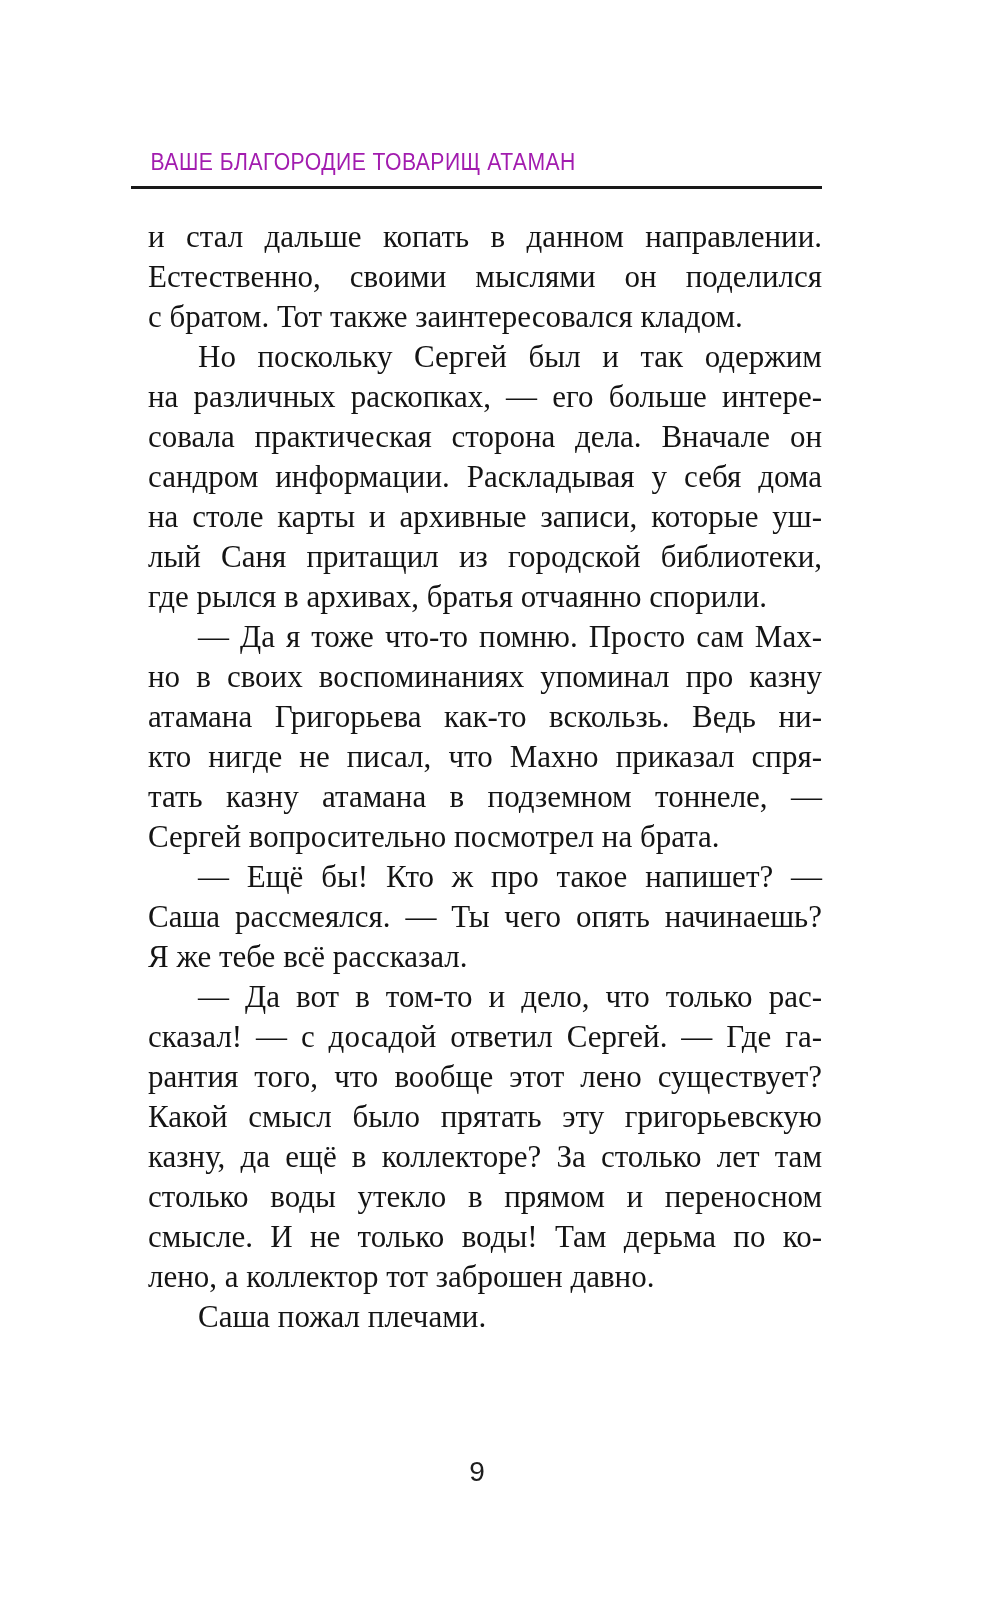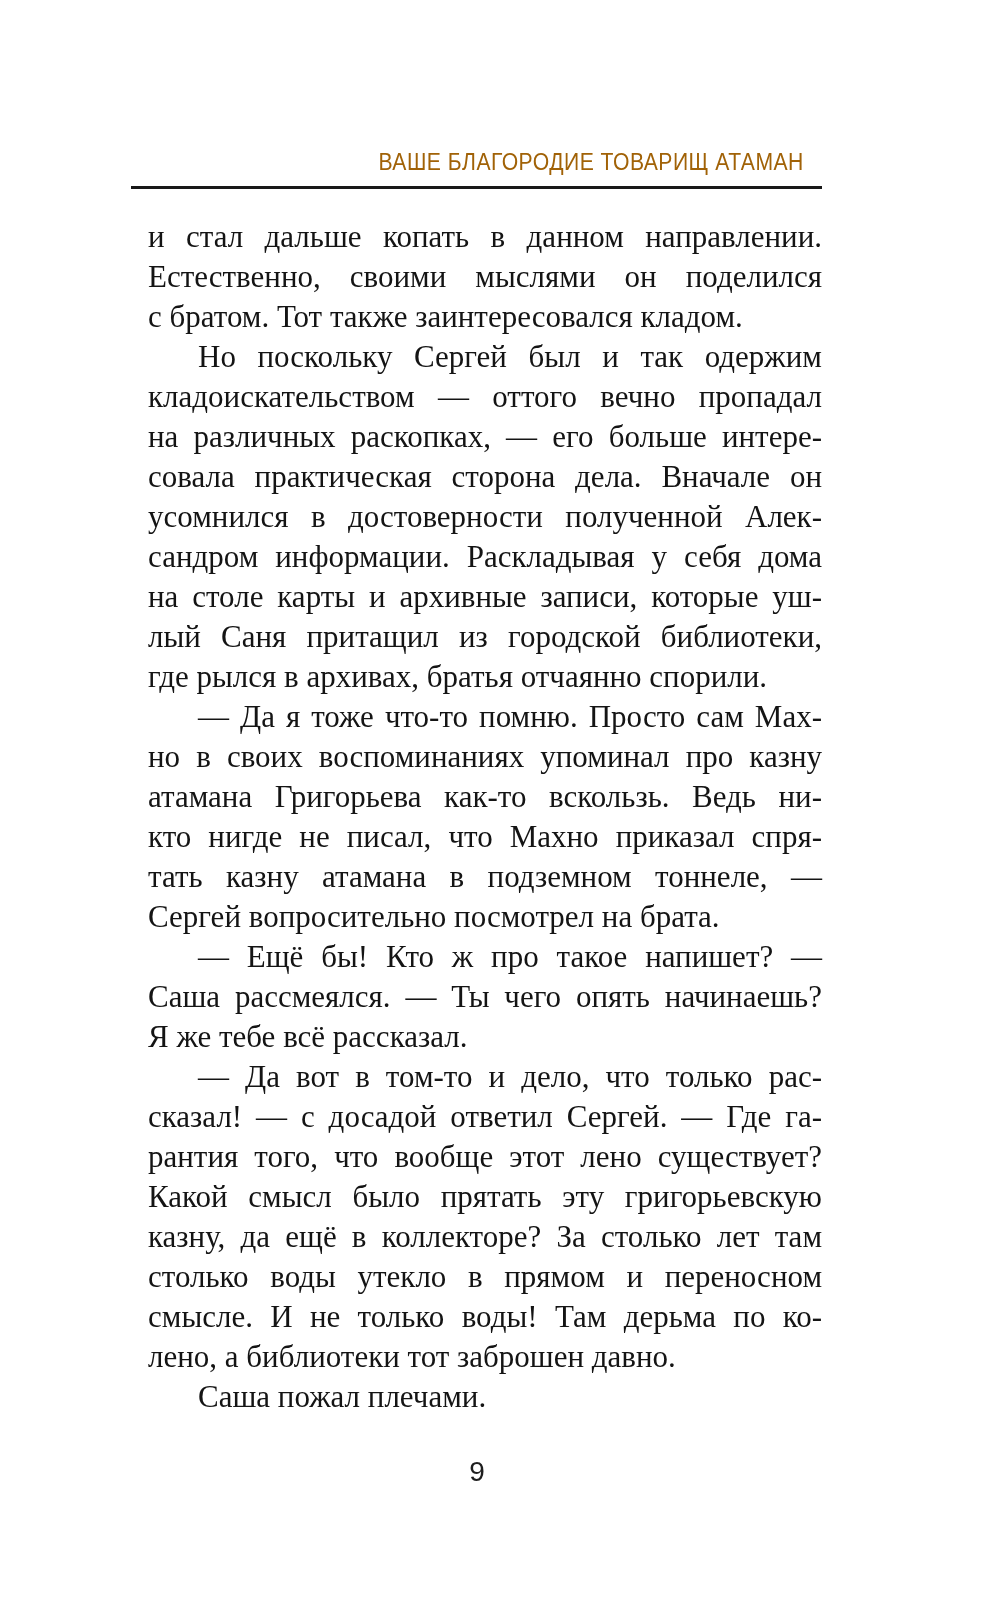--- a/index.html
+++ b/index.html
@@ -15,26 +15,26 @@
     background: #ffffff;
     color: #161616;
     overflow: hidden;
   }
   
   .running-header {
     position: absolute;
     left: 132px;
     top: 146px;
     width: 690px;
-    text-align: right;
+    text-align: left;
     font-family: "Liberation Sans", sans-serif;
     font-size: 23px;
     line-height: 32px;
     font-weight: 500;
-    color: #a16207;
+    color: #a21caf;
     white-space: nowrap;
   }
   .running-header .condense {
     display: inline-block;
     transform: scaleX(0.92);
     transform-origin: center;
     letter-spacing: 0.5px;
   }
   .header-rule {
     position: absolute;
@@ -91,43 +91,41 @@
     <span class="condense">ВАШЕ БЛАГОРОДИЕ ТОВАРИЩ АТАМАН</span>
   </div>
 
   <div class="header-rule"></div>
 
   <div class="body-text" id="body-text">
       <div class="line">и стал дальше копать в данном направлении.</div>
       <div class="line">Естественно, своими мыслями он поделился</div>
       <div class="line last">с братом. Тот также заинтересовался кладом.</div>
       <div class="line indent">Но поскольку Сергей был и так одержим</div>
-      <div class="line">кладоискательством — оттого вечно пропадал</div>
       <div class="line">на различных раскопках, — его больше интере-</div>
       <div class="line">совала практическая сторона дела. Вначале он</div>
-      <div class="line">усомнился в достоверности полученной Алек-</div>
       <div class="line">сандром информации. Раскладывая у себя дома</div>
       <div class="line">на столе карты и архивные записи, которые уш-</div>
       <div class="line">лый Саня притащил из городской библиотеки,</div>
       <div class="line last">где рылся в архивах, братья отчаянно спорили.</div>
       <div class="line indent">— Да я тоже что-то помню. Просто сам Мах-</div>
       <div class="line">но в своих воспоминаниях упоминал про казну</div>
       <div class="line">атамана Григорьева как-то вскользь. Ведь ни-</div>
       <div class="line">кто нигде не писал, что Махно приказал спря-</div>
       <div class="line">тать казну атамана в подземном тоннеле, —</div>
       <div class="line last">Сергей вопросительно посмотрел на брата.</div>
       <div class="line indent">— Ещё бы! Кто ж про такое напишет? —</div>
       <div class="line">Саша рассмеялся. — Ты чего опять начинаешь?</div>
       <div class="line last">Я же тебе всё рассказал.</div>
       <div class="line indent">— Да вот в том-то и дело, что только рас-</div>
       <div class="line">сказал! — с досадой ответил Сергей. — Где га-</div>
       <div class="line">рантия того, что вообще этот лено существует?</div>
       <div class="line">Какой смысл было прятать эту григорьевскую</div>
       <div class="line">казну, да ещё в коллекторе? За столько лет там</div>
       <div class="line">столько воды утекло в прямом и переносном</div>
       <div class="line">смысле. И не только воды! Там дерьма по ко-</div>
-      <div class="line last">лено, а библиотеки тот заброшен давно.</div>
+      <div class="line last">лено, а коллектор тот заброшен давно.</div>
       <div class="line indent last">Саша пожал плечами.</div>
     </div>
 
   <div class="page-number">9</div>
 
 </div>
 
 </body></html>

